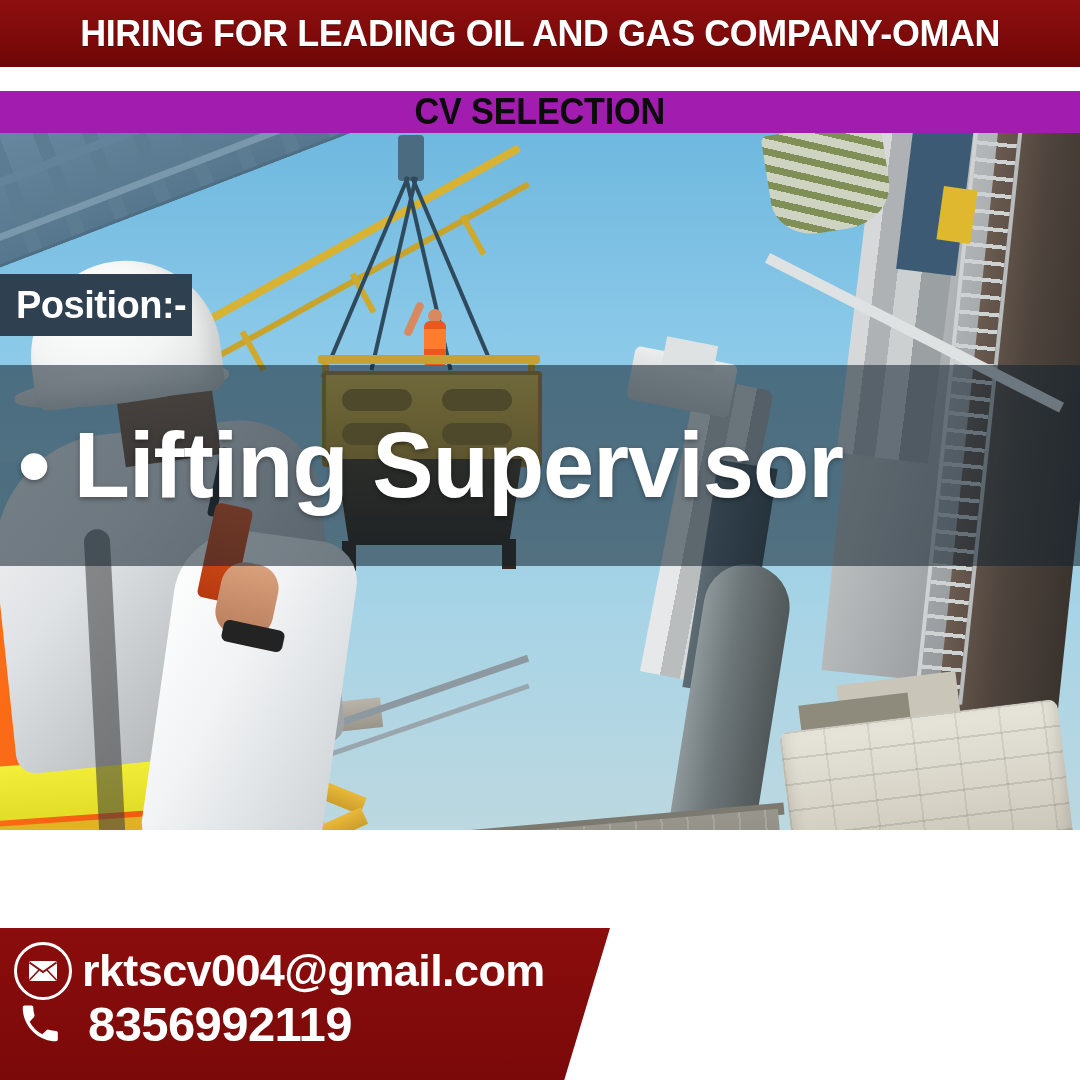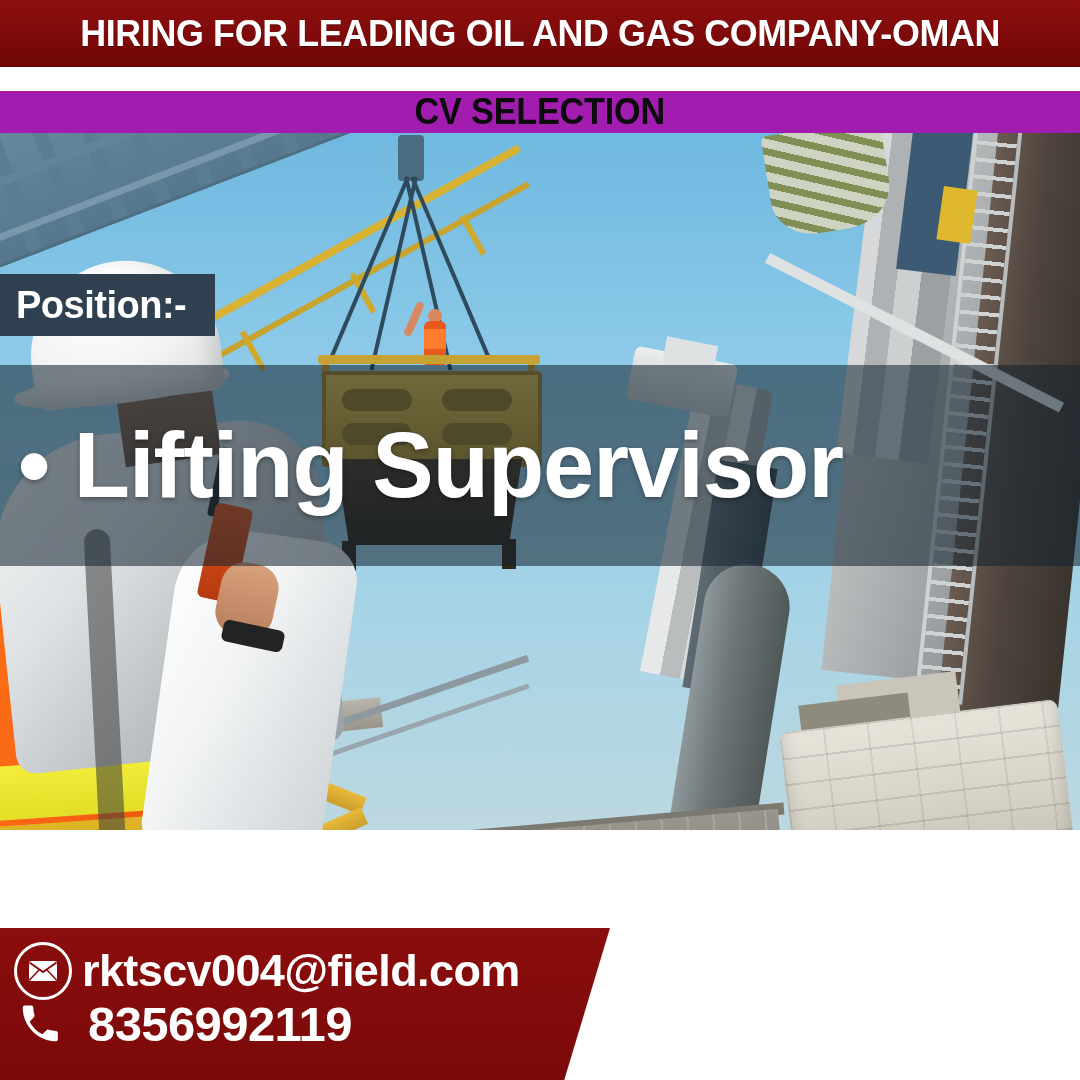--- a/index.html
+++ b/index.html
@@ -270,21 +270,21 @@
     position:absolute;left:0;top:232px;width:1080px;height:201px;
     display:flex;align-items:center;
   }
   .position-title span{
     color:#ffffff;font-weight:bold;font-size:92px;letter-spacing:-1px;
     padding-left:18px;text-shadow:0 2px 5px rgba(0,0,0,.35);
   }
 
   
   .position-chip{
-    position:absolute;left:0;top:141px;width:215px;height:62px;
+    position:absolute;left:0;top:141px;width:192px;height:62px;
     background:#2f4150;display:flex;align-items:center;
   }
   .position-chip span{
     color:#ffffff;font-weight:bold;font-size:38px;padding-left:16px;letter-spacing:-0.5px;
   }
 
   
   .req-bar{
     position:absolute;left:0;top:830px;width:1080px;height:95px;
     background:linear-gradient(180deg,#8b0d0d 0%,#7d0909 60%,#6f0606 100%);
@@ -429,21 +429,21 @@
     <div class="contact-block">
 
       <div class="contact-row row-email">
         <div class="icon-circle">
           <svg width="30" height="22" viewBox="0 0 30 22" aria-hidden="true">
             <rect x="1" y="1" width="28" height="20" rx="2" fill="#ffffff"></rect>
             <path d="M1.5 2.5 L15 12 L28.5 2.5" stroke="#8b0d0d" stroke-width="2" fill="none"></path>
             <path d="M1.5 20 L11 10 M28.5 20 L19 10" stroke="#8b0d0d" stroke-width="1.6" fill="none"></path>
           </svg>
         </div>
-        <div class="contact-text">rktscv004@field.com</div>
+        <div class="contact-text">rktscv004@gmail.com</div>
       </div>
 
       <div class="contact-row row-phone">
         <div style="width:52px;height:52px;display:flex;align-items:center;justify-content:center;flex:none;">
           <svg width="46" height="46" viewBox="0 0 24 24" aria-hidden="true">
             <path fill="#ffffff" d="M6.6 10.8c1.4 2.8 3.8 5.1 6.6 6.6l2.2-2.2c.3-.3.7-.4 1.1-.2 1.2.4 2.5.6 3.8.6.6 0 1 .4 1 1V20c0 .6-.4 1-1 1C10.9 21 3 13.1 3 3.4c0-.6.4-1 1-1h3.5c.6 0 1 .4 1 1 0 1.3.2 2.6.6 3.8.1.4 0 .8-.2 1.1l-2.3 2.5z"></path>
           </svg>
         </div>
         <div class="contact-text phone-text">8356992119</div>
       </div>

